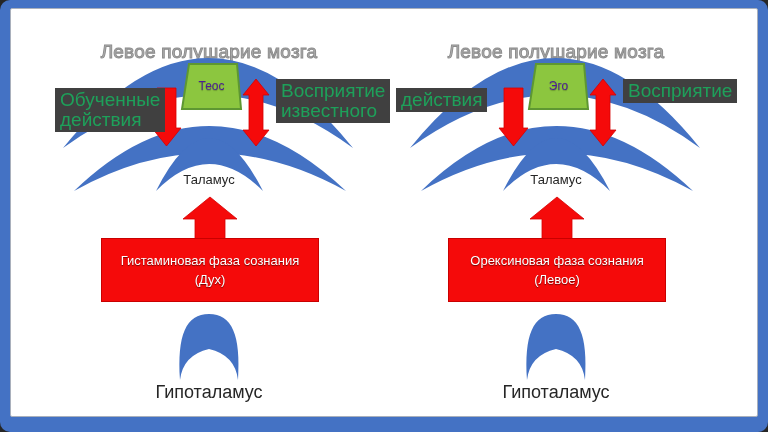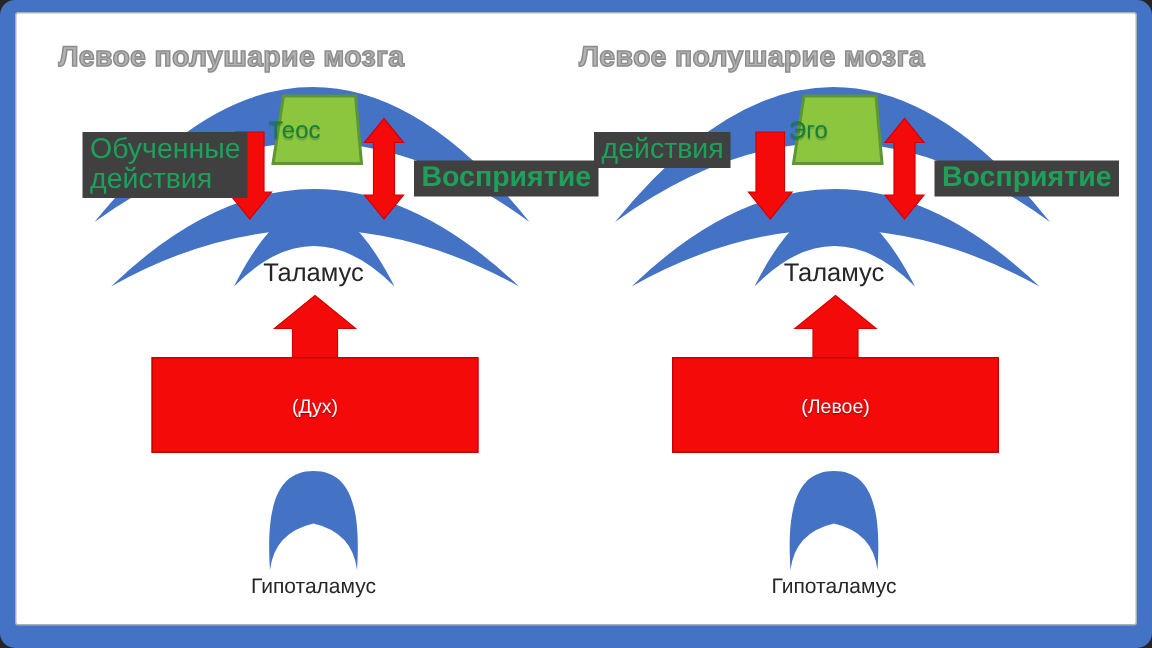--- a/index.html
+++ b/index.html
@@ -16,40 +16,40 @@
   *{margin:0;padding:0;box-sizing:border-box;}
   html,body{width:768px;height:432px;overflow:hidden;background:#262626;
     font-family:"Liberation Sans","DejaVu Sans",sans-serif;}
   .frame{position:absolute;inset:0;width:768px;height:432px;background:var(--blue);
     border-radius:10px;}
   .page{position:absolute;left:10px;top:8px;right:10px;bottom:15px;background:#ffffff;
     border:1px solid #a9b0bc;border-radius:2px;}
   .panel{position:absolute;top:0;width:340px;height:100%;}
   .panel-left{left:28px;}
   .panel-right{left:375px;}
-  .panel-title{position:absolute;top:19px;left:0;width:340px;text-align:left;
-    font-size:19px;font-weight:bold;color:var(--title-gray);
+  .panel-title{position:absolute;top:32px;left:0;width:340px;text-align:center;
+    font-size:19px;font-weight:normal;color:var(--title-gray);
     -webkit-text-stroke:1px var(--title-stroke);letter-spacing:.2px;}
   .shapes{position:absolute;left:0;top:44px;width:340px;height:340px;}
   .overlay{position:absolute;z-index:2;}
   .action-label,.perception-label{background:#404040;color:var(--green-text);
     font-size:19px;line-height:20px;padding:2px 5px;white-space:nowrap;}
   .action-label{left:10px;top:79px;}
   .panel-left .action-label{left:16px;}
-  .perception-label{left:237px;top:98px;font-weight:bold;}
-  .cortex-label{left:140px;top:70px;width:65px;text-align:left;color:#15803d;
-    font-size:16px;z-index:3;text-shadow:0 1px 1px rgba(0,0,0,.25);}
+  .perception-label{left:237px;top:70px;}
+  .cortex-label{left:140px;top:70px;width:65px;text-align:center;color:#4c1d95;
+    font-size:12px;z-index:3;text-shadow:0 1px 1px rgba(0,0,0,.25);}
   .thalamus-label{left:105px;top:163px;width:130px;text-align:center;
-    color:var(--ink);font-size:17px;}
+    color:var(--ink);font-size:13px;}
   .phase-box{left:62px;top:229px;width:218px;height:64px;background:var(--red);
     border:1px solid var(--red-border);display:flex;flex-direction:column;
     justify-content:center;align-items:center;color:#ffffff;font-size:13px;
     line-height:19px;text-align:center;text-shadow:0 1px 1px rgba(0,0,0,.55);}
   .hypothalamus-label{left:105px;top:373px;width:130px;text-align:center;
-    color:var(--ink);font-size:14px;}
+    color:var(--ink);font-size:18px;}
   .shape-blue{fill:var(--blue);}
   .shape-green{fill:var(--green-fill);stroke:var(--green-border);stroke-width:2;}
   .shape-red{fill:var(--red);stroke:#D40000;stroke-width:0.8;}
 </style>
 </head>
 <body>
 
 <div class="frame">
   <div class="page">
 
@@ -67,23 +67,25 @@
         <path class="shape-blue" d="M 141 327 C 138 282 147 261 170 261 C 193 261 202 282 199 327 Q 196 302 170 296 Q 144 302 141 327 Z"></path>
       </svg>
 
       <div class="overlay cortex-label">Теос</div>
       <div class="overlay action-label">
         <div>Обученные</div>
         <div>действия</div>
       </div>
       <div class="overlay perception-label">
         <div>Восприятие</div>
+        <div>известного</div>
       </div>
       <div class="overlay thalamus-label">Таламус</div>
       <div class="overlay phase-box">
+        <div>Гистаминовая фаза сознания</div>
         <div>(Дух)</div>
       </div>
       <div class="overlay hypothalamus-label">Гипоталамус</div>
     </div>
 
     <div class="panel panel-right">
       <div class="panel-title">Левое полушарие мозга</div>
 
       <svg class="shapes" viewBox="0 0 340 340" xmlns="http://www.w3.org/2000/svg">
         <path class="shape-blue" d="M 24 95 Q 170 -85 314 95 Q 170 -11 24 95 Z"></path>
@@ -98,19 +100,20 @@
 
       <div class="overlay cortex-label">Эго</div>
       <div class="overlay action-label">
         <div>действия</div>
       </div>
       <div class="overlay perception-label">
         <div>Восприятие</div>
       </div>
       <div class="overlay thalamus-label">Таламус</div>
       <div class="overlay phase-box">
+        <div>Орексиновая фаза сознания</div>
         <div>(Левое)</div>
       </div>
       <div class="overlay hypothalamus-label">Гипоталамус</div>
     </div>
 
   </div>
 </div>
 
 </body></html>

